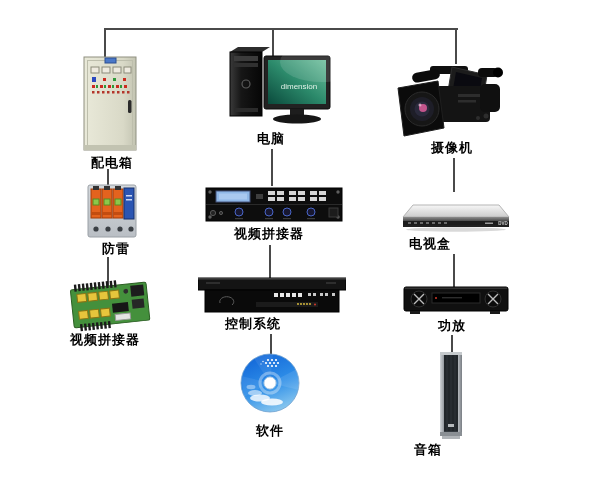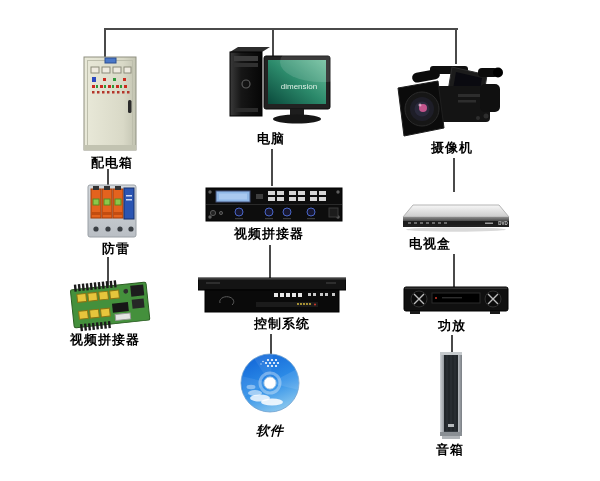--- a/index.html
+++ b/index.html
@@ -344,21 +344,21 @@
       <g fill="#e8c840">
         <circle cx="100" cy="29" r="0.9"></circle>
           <circle cx="103" cy="29" r="0.9"></circle>
           <circle cx="106" cy="29" r="0.9"></circle>
         <circle cx="109" cy="29" r="0.9"></circle>
           <circle cx="112" cy="29" r="0.9"></circle>
       </g>
       <circle cx="117" cy="29.5" r="1" fill="#d23a2a"></circle>
     </svg>
   </div>
-  <div class="node-label" style="left:282px;top:317px;text-align:right;">控制系统</div>
+  <div class="node-label" style="left:253px;top:317px;text-align:right;">控制系统</div>
 
   <div class="dev" style="left:402px;top:285px;">
     <svg width="108" height="31" viewBox="0 0 108 31">
       <rect x="2" y="2" width="104" height="24" rx="2" fill="#101010" stroke="#000"></rect>
       <rect x="3" y="2.5" width="102" height="1.6" fill="#333"></rect>
       <g>
         <circle cx="17" cy="14" r="8" fill="#0b0b0b" stroke="#303030"></circle>
         <path d="M12 9 L22 19 M22 9 L12 19" stroke="#dcdcdc" stroke-width="1.4" opacity="0.85"></path>
       </g>
       <g>
@@ -404,21 +404,21 @@
         <circle cx="29" cy="14" r="1.1"></circle>
           <circle cx="33" cy="14" r="1.1"></circle>
           <circle cx="37" cy="14" r="1.1"></circle>
         <circle cx="24" cy="9.5" r="0.8" opacity="0.8"></circle>
           <circle cx="22" cy="12" r="0.8" opacity="0.6"></circle>
       </g>
       <circle cx="31" cy="31" r="10" fill="none" stroke="#ffffff" stroke-width="3" opacity="0.35"></circle>
       <circle cx="31" cy="31" r="6" fill="#ffffff" stroke="#bcd4e8"></circle>
     </svg>
   </div>
-  <div class="node-label" style="left:270px;top:424px;font-style:italic;">软件</div>
+  <div class="node-label" style="left:270px;top:424px;">软件</div>
 
   <div class="dev" style="left:437px;top:350px;">
     <svg width="28" height="90" viewBox="0 0 28 90">
       <defs>
         <linearGradient id="railL" x1="0" y1="0" x2="1" y2="0">
           <stop offset="0" stop-color="#d2d6da"></stop>
             <stop offset="1" stop-color="#93989e"></stop>
         </linearGradient>
         <linearGradient id="railR" x1="0" y1="0" x2="1" y2="0">
           <stop offset="0" stop-color="#b6babf"></stop>
@@ -433,15 +433,15 @@
           <line x1="18" y1="5" x2="18" y2="81"></line>
       </g>
       <rect x="3" y="2" width="4" height="84" fill="url(#railL)"></rect>
       <rect x="21" y="2" width="4" height="84" fill="url(#railR)"></rect>
       <rect x="3" y="2" width="22" height="3" fill="#c6cacd"></rect>
       <rect x="3" y="82" width="22" height="4" fill="#8a8f94"></rect>
       <rect x="5" y="86" width="18" height="3" fill="#b0b4b8"></rect>
       <rect x="11" y="74" width="6" height="3" fill="#cfd3d6" opacity="0.85"></rect>
     </svg>
   </div>
-  <div class="node-label" style="left:450px;top:443px;">音箱</div>
+  <div class="node-label" style="left:428px;top:443px;">音箱</div>
 
 </div>
 
 </body></html>

